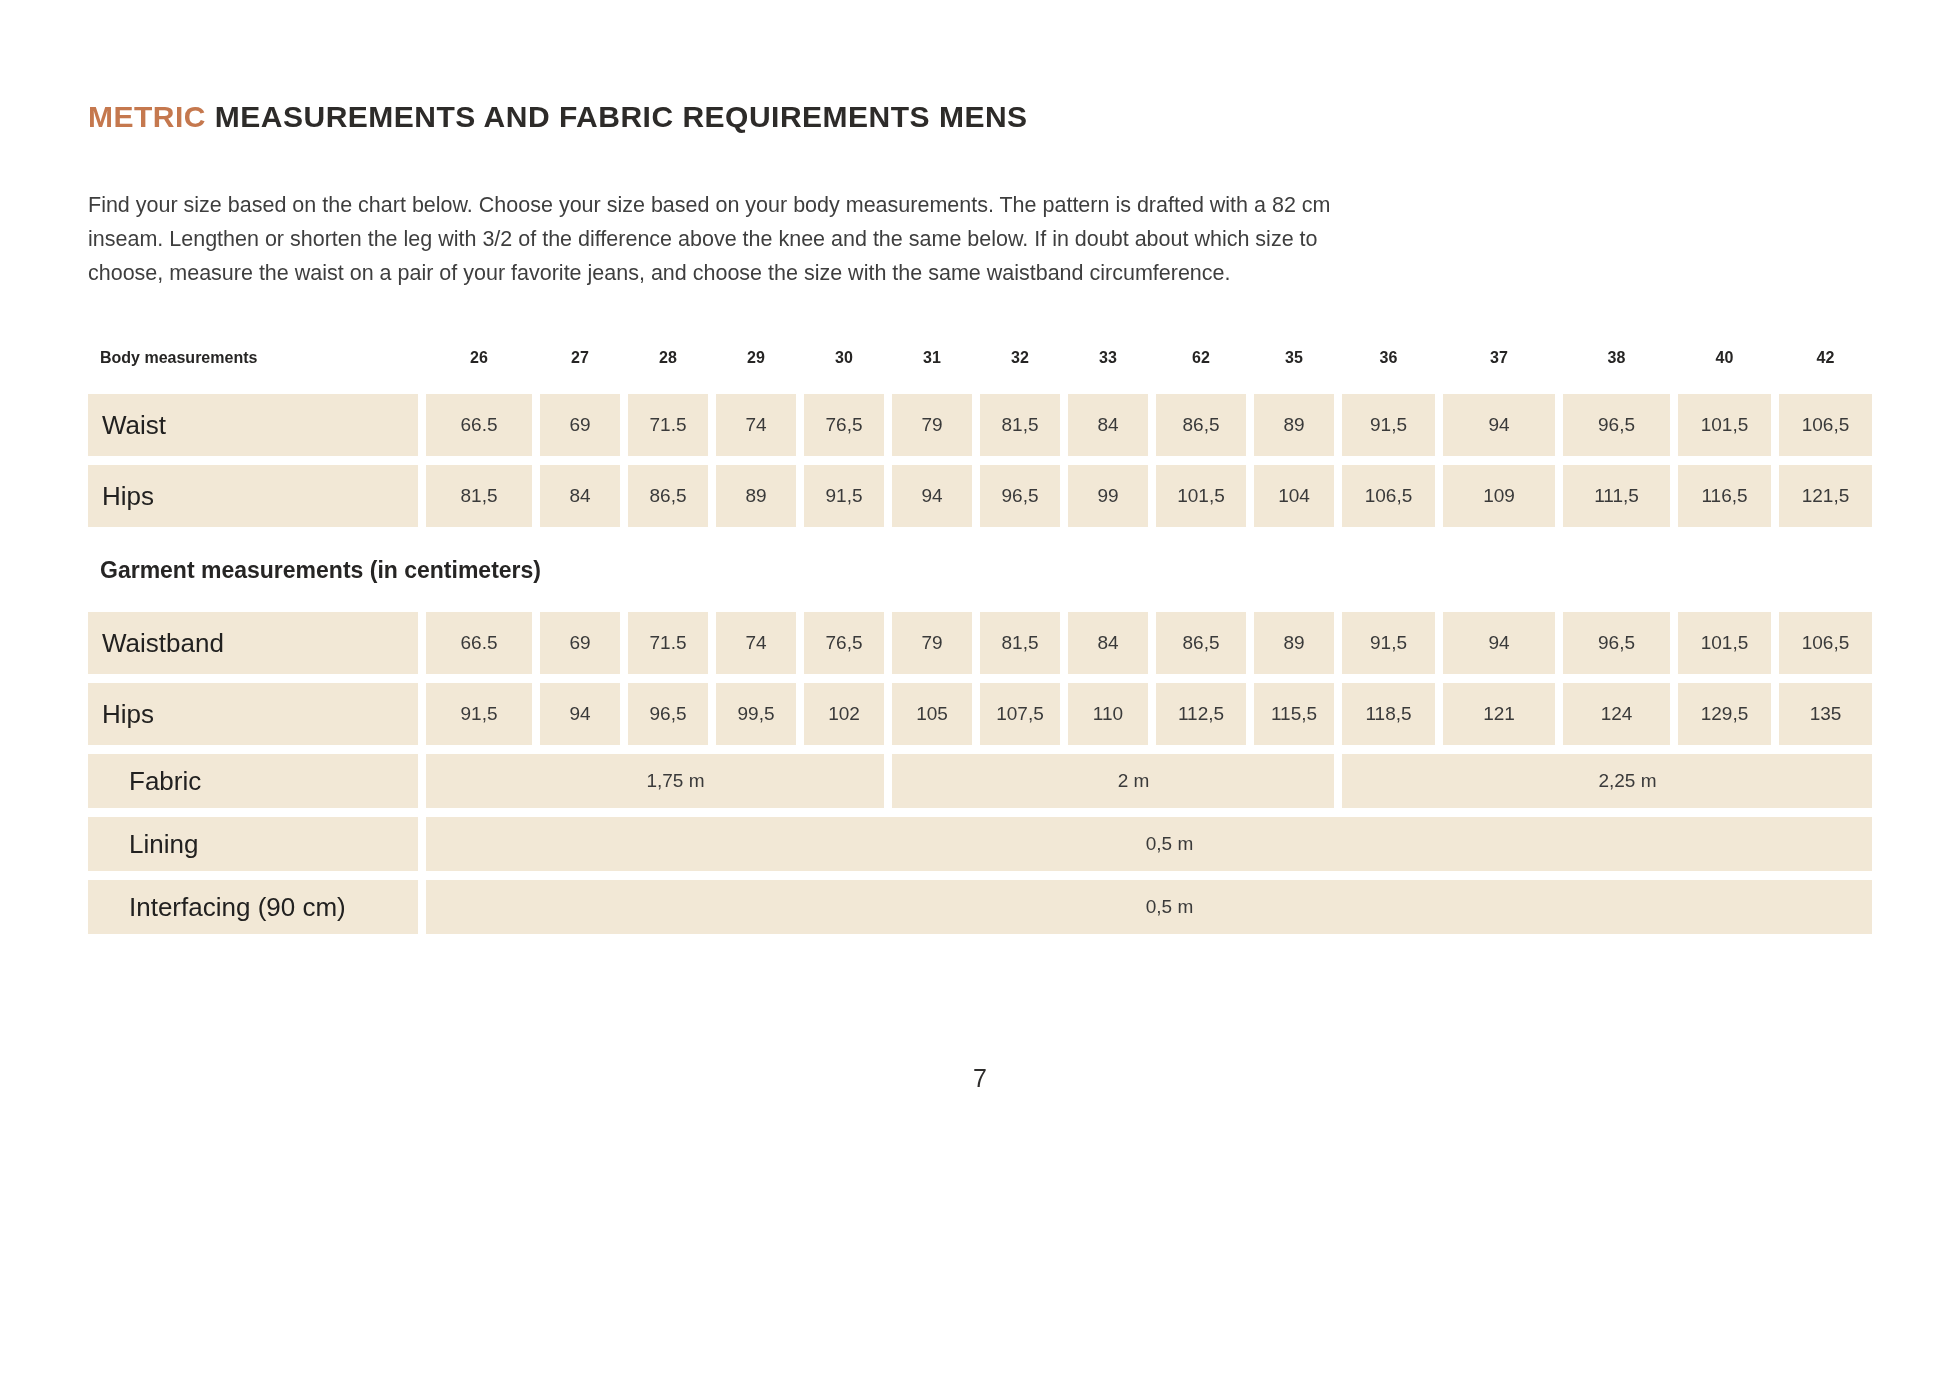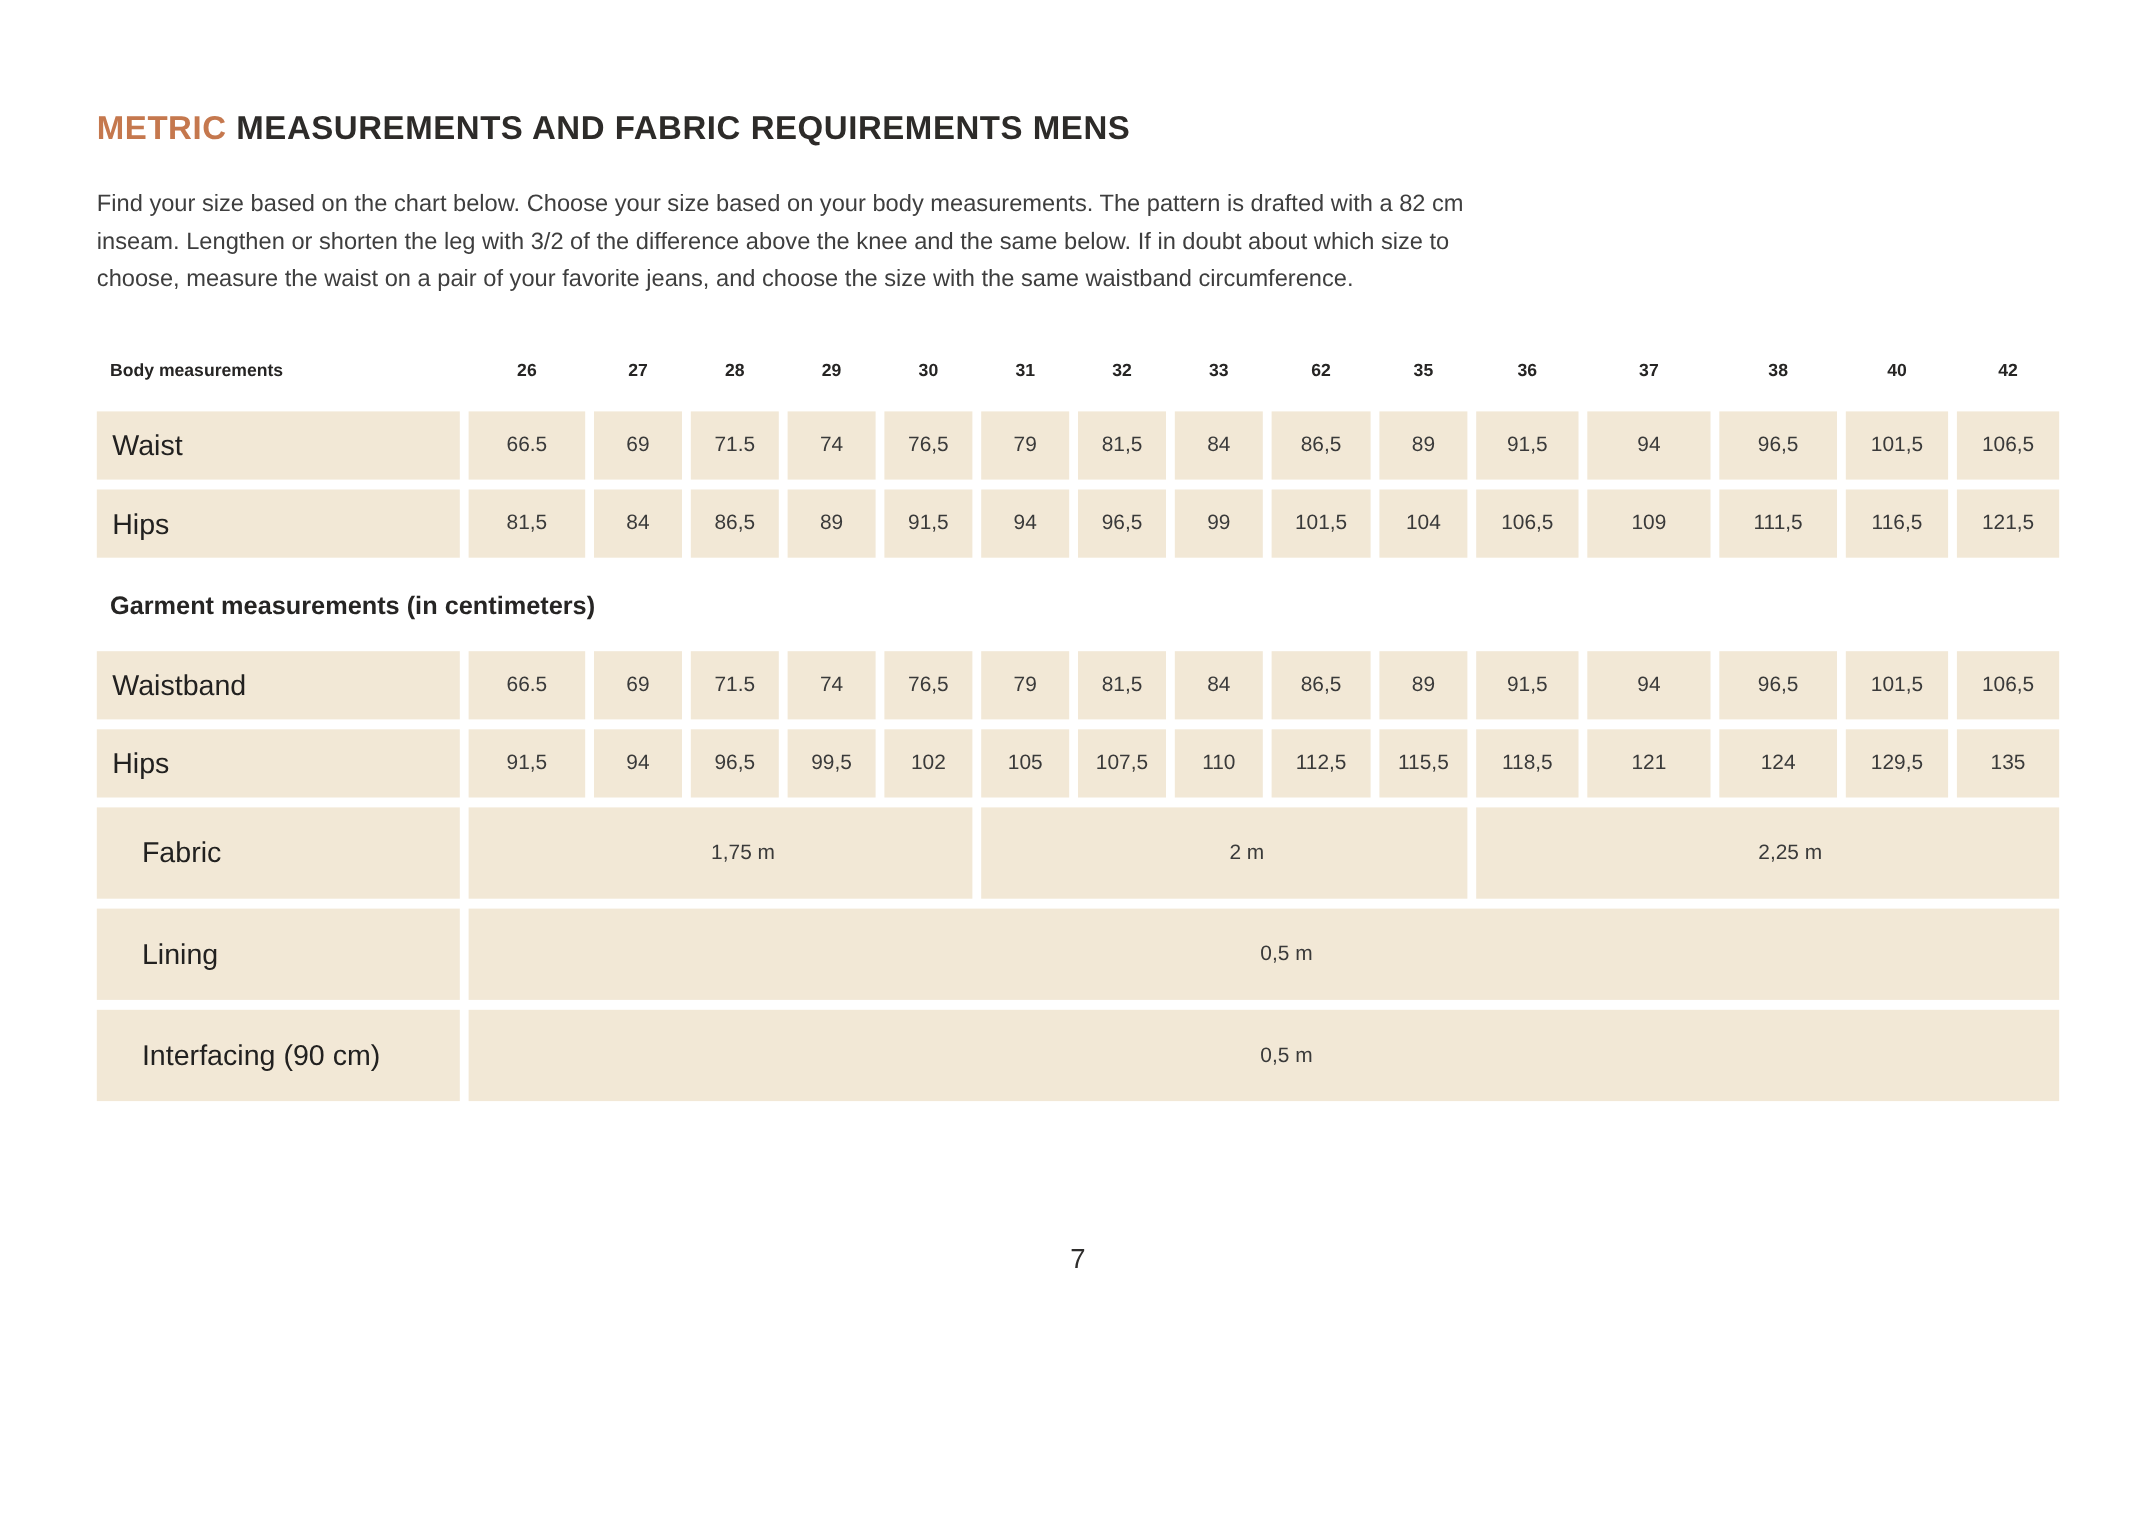--- a/index.html
+++ b/index.html
@@ -3,36 +3,36 @@
 <meta charset="utf-8">
 <style>
   * { margin:0; padding:0; box-sizing:border-box; }
   html,body { width:1946px; height:1387px; background:#ffffff; overflow:hidden;
     font-family:"Liberation Sans","DejaVu Sans",sans-serif; }
   .content { width:1784px; margin-left:88px; padding-top:100px; }
 
   .page-title { font-size:30px; font-weight:bold; letter-spacing:0.5px; color:#2d2b29; }
   .page-title .accent { color:#c5784e; }
 
-  .intro { margin-top:34px; font-size:21.5px; line-height:34px; color:#3e3e3e; }
+  .intro { margin-top:54px; font-size:21.5px; line-height:34px; color:#3e3e3e; }
 
   .grid-row { display:grid;
     grid-template-columns:330px 106px 80px 80px 80px 80px 80px 80px 80px 90px 80px 93px 112px 107px 93px 93px;
     column-gap:8px; margin-bottom:9px; }
 
   .header-row { margin-top:52px; margin-bottom:20px; }
   .header-row .hcell { display:flex; align-items:center; justify-content:center;
     font-size:16px; font-weight:600; color:#262524; height:32px; }
   .header-row .hlabel { justify-content:flex-start; padding-left:12px; }
 
   .cell { background:#f2e8d6; height:62px; display:flex; align-items:center;
     justify-content:center; font-size:19px; color:#3a3a3a; }
   .label-cell { justify-content:flex-start; padding-left:14px; font-size:26px; color:#222120; }
 
-  .tall .cell { height:83px;padding-left:41px; }
+  .tall .cell { height:54px;padding-left:41px; }
 
   .span-all  { grid-column:2 / 17; }
   .span-f1   { grid-column:2 / 7; }
   .span-f2   { grid-column:7 / 12; }
   .span-f3   { grid-column:12 / 17; }
 
   .section-title { font-size:23px; font-weight:600; color:#262524;
     margin-top:30px; margin-bottom:28px; padding-left:12px; }
   .section-title.small { font-size:21px; font-weight:normal; color:#2e2d2c;
     margin-top:34px; margin-bottom:20px; }

